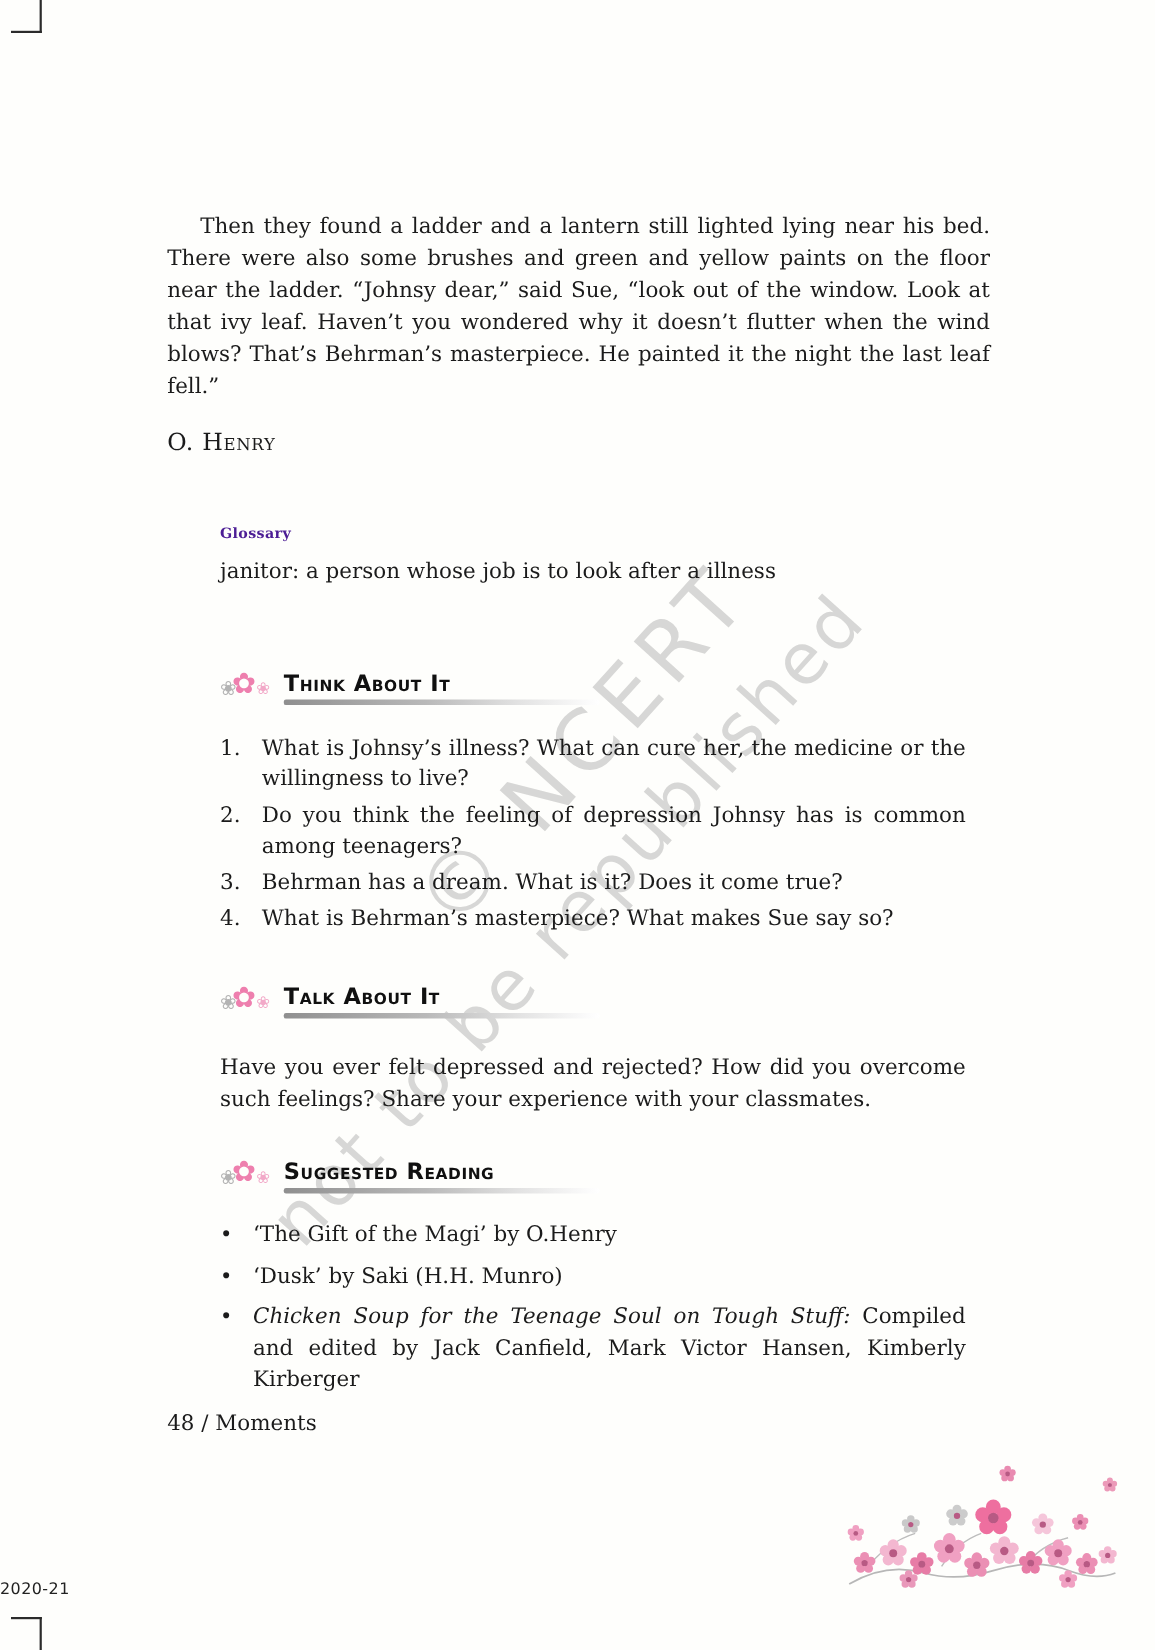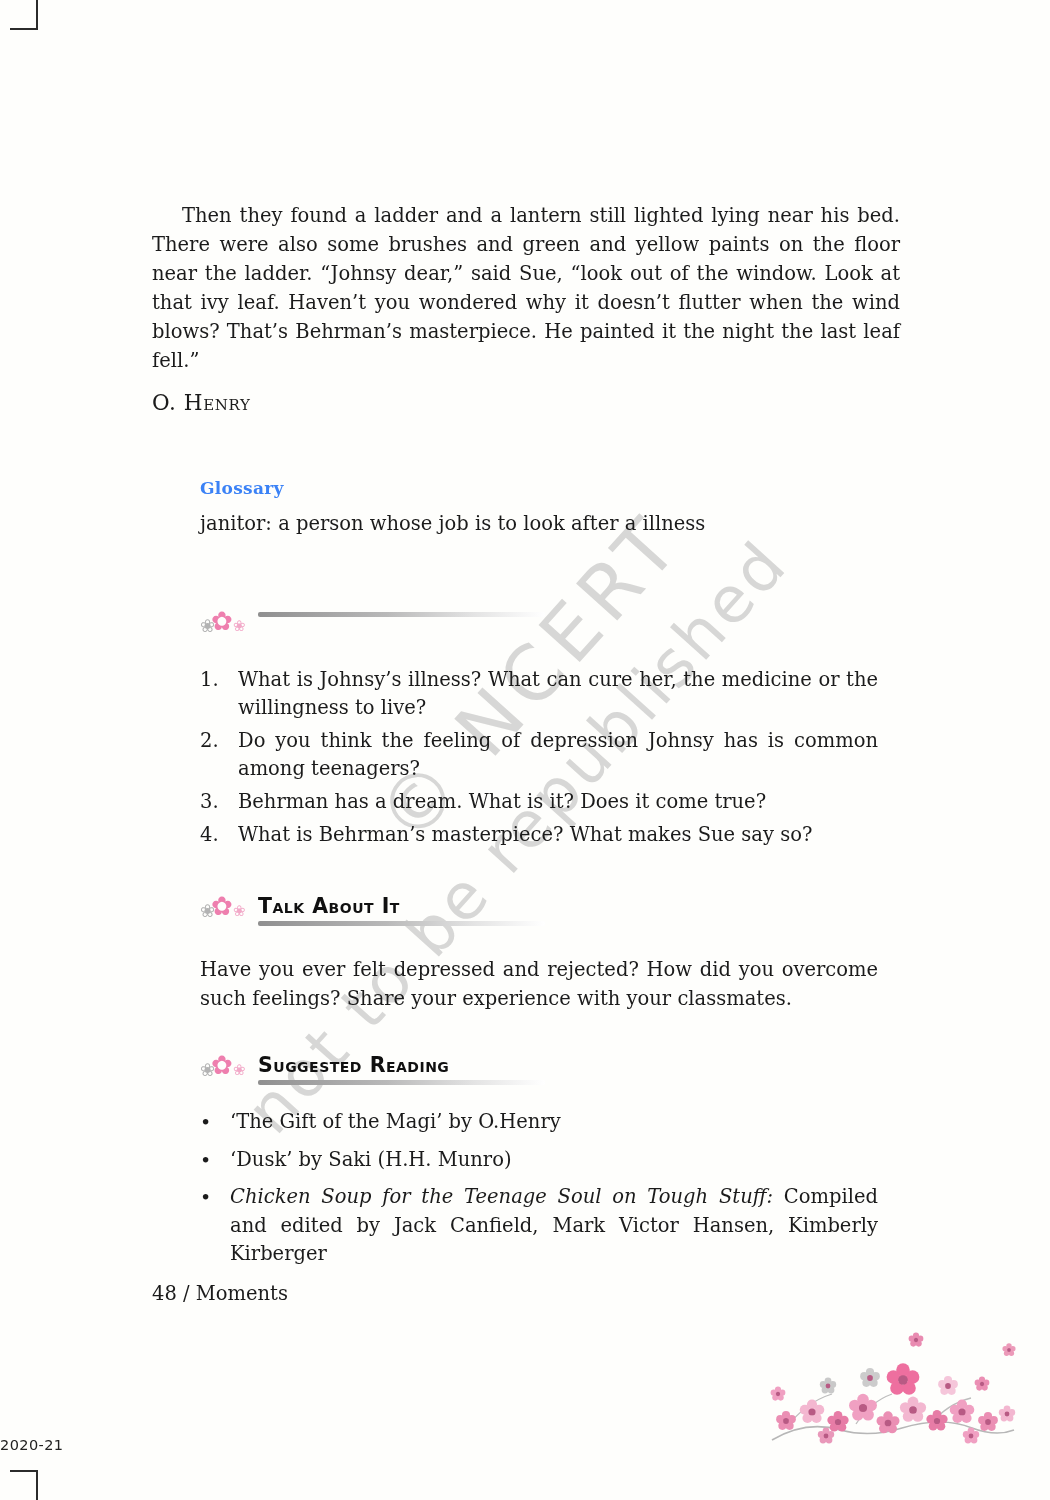--- a/index.html
+++ b/index.html
@@ -22,29 +22,29 @@
   .wm{position:absolute;z-index:1;font-family:"DejaVu Sans",sans-serif;
     color:rgba(125,125,125,0.30);white-space:nowrap;font-weight:400;}
   .wm1{left:360px;top:800px;font-size:76px;letter-spacing:8px;
     transform:rotate(-48deg);transform-origin:left top;}
   .wm2{left:232px;top:1098px;font-size:64px;letter-spacing:4px;
     transform:rotate(-48deg);transform-origin:left top;}
 
   .layer{position:absolute;z-index:2;}
 
   
-  .main-para{left:152px;top:201px;width:748px;margin:0;
+  .main-para{left:152px;top:191px;width:748px;margin:0;
     font-size:19.5px;line-height:29px;text-align:justify;text-indent:30px;}
 
   .attribution{left:152px;top:390px;width:744px;}
   .sc{font-variant:small-caps;letter-spacing:0.6px;font-size:21.5px;}
 
   
   .glossary{left:200px;top:478px;width:676px;}
-  .glossary-title{font-weight:bold;font-size:17px;color:#3b82f6;letter-spacing:0.3px;}
+  .glossary-title{font-weight:bold;font-size:13px;color:#4c1d95;letter-spacing:0.3px;}
   .glossary-def{margin:12px 0 0 0;font-size:19.5px;line-height:28px;}
   .glossary-def b{font-weight:normal;}
 
   
   .sec-think{left:200px;top:606px;width:678px;}
   .sec-talk{left:200px;top:891px;width:678px;}
   .sec-reading{left:200px;top:1050px;width:678px;}
 
   .heading-row{display:flex;align-items:flex-start;gap:8px;height:42px;}
   .flower-icon{position:relative;width:50px;height:38px;display:inline-block;flex:none;}
@@ -102,20 +102,21 @@
   </div>
 
   <div class="layer sec-think">
     <div class="heading-row">
       <span class="flower-icon">
           <span class="fi-a">❀</span>
           <span class="fi-b">✿</span>
           <span class="fi-c">❀</span>
         </span>
       <span class="hwrap">
+        <span class="heading-text">Think About It</span>
         <span class="underbar"></span>
       </span>
     </div>
     <div class="num-list">
       <div class="num-item">
           <span class="num">1.</span>
           <span class="itext">What is Johnsy’s illness? What can cure her, the medicine or the willingness to live?</span>
         </div>
       <div class="num-item">
           <span class="num">2.</span>

